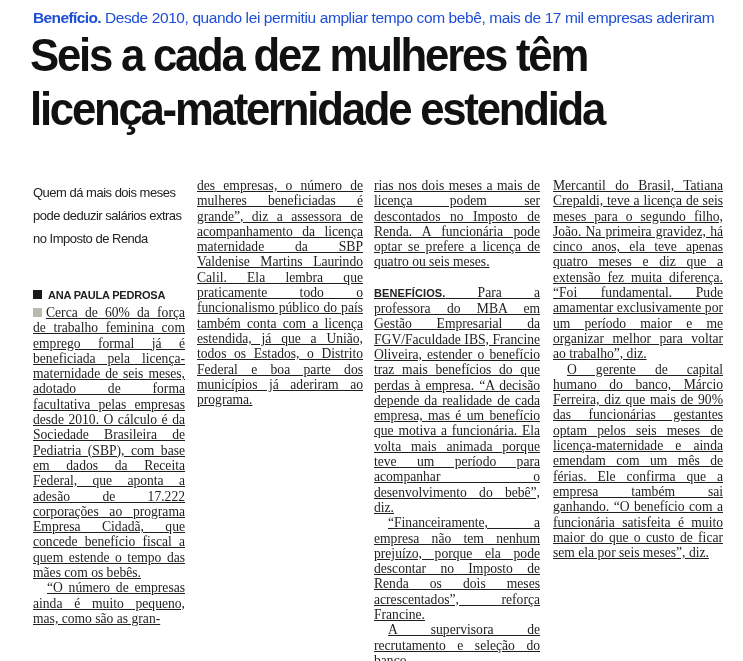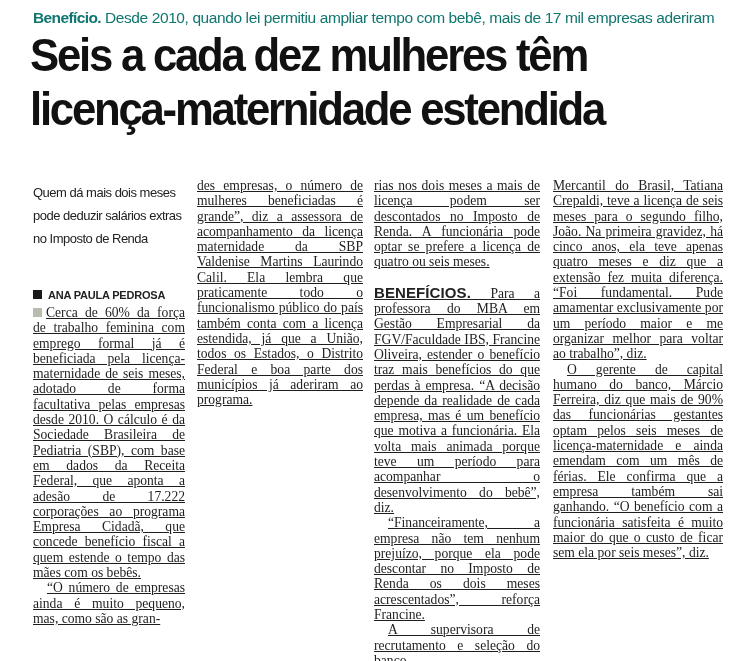--- a/index.html
+++ b/index.html
@@ -1,20 +1,20 @@
 <!DOCTYPE html>
 <html><head>
 <meta charset="utf-8">
 <style>
   html, body { margin: 0; padding: 0; background: #ffffff; }
   body { width: 743px; height: 661px; overflow: hidden; position: relative; color: #1a1a1a; }
   .kicker {
     position: absolute; left: 33px; top: 9px; width: 700px;
     font-family: "Liberation Sans", sans-serif; font-size: 15.5px; letter-spacing: -0.4px;
-    white-space: nowrap; color: #0f766e;
+    white-space: nowrap; color: #1d4ed8;
   }
   .kicker b { font-weight: bold; letter-spacing: -0.6px; }
   .headline {
     position: absolute; left: 30px; top: 28px; width: 710px;
     font-family: "Liberation Sans", sans-serif; font-weight: bold;
     font-size: 47px; line-height: 54px; letter-spacing: -2.4px; color: #111;
     transform: scaleX(0.93); transform-origin: left top; white-space: nowrap;
   }
   .deck {
     position: absolute; left: 33px; top: 181px; width: 165px;
@@ -34,21 +34,21 @@
   .c3 { left: 374px; width: 166px; }
   .c4 { left: 553px; width: 170px; }
   .byline {
     position: absolute; left: 33px; top: 289px;
     font-family: "Liberation Sans", sans-serif; font-weight: bold; font-size: 11px; letter-spacing: -0.2px; color: #222; text-align: center;
   }
   .sq { display: inline-block; width: 9px; height: 9px; vertical-align: 0px; margin-right: 6px; }
   .sq.dark { background: #1a1a1a; }
   .sq.light { background: #b6bcae; margin-right: 4px; }
   .sub {
-    font-family: "Liberation Sans", sans-serif; font-weight: bold; font-size: 15px; letter-spacing: 0.1px; color: #222;
+    font-family: "Liberation Sans", sans-serif; font-weight: bold; font-size: 11px; letter-spacing: 0.1px; color: #222;
   }
 </style>
 </head>
 <body>
 
 <div class="kicker"><b>Benefício.</b><span> Desde 2010, quando lei permitiu ampliar tempo com bebê, mais de 17 mil empresas aderiram</span></div>
 
 <div class="headline">
   <div>Seis a cada dez mulheres têm</div>
   <div>licença-maternidade estendida</div>

